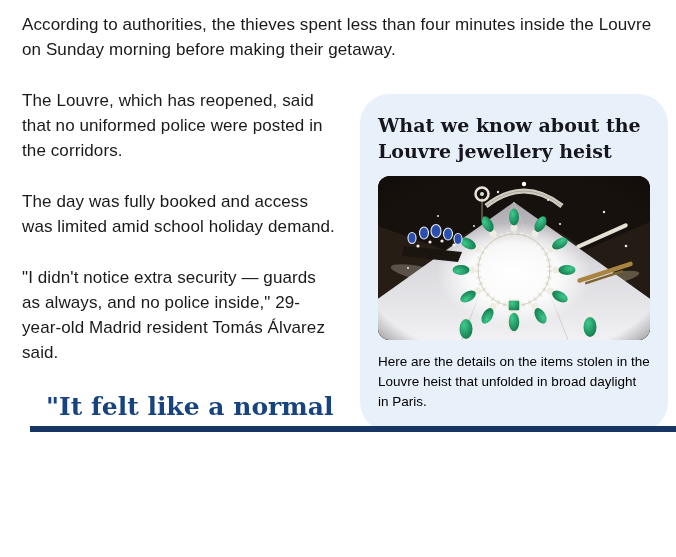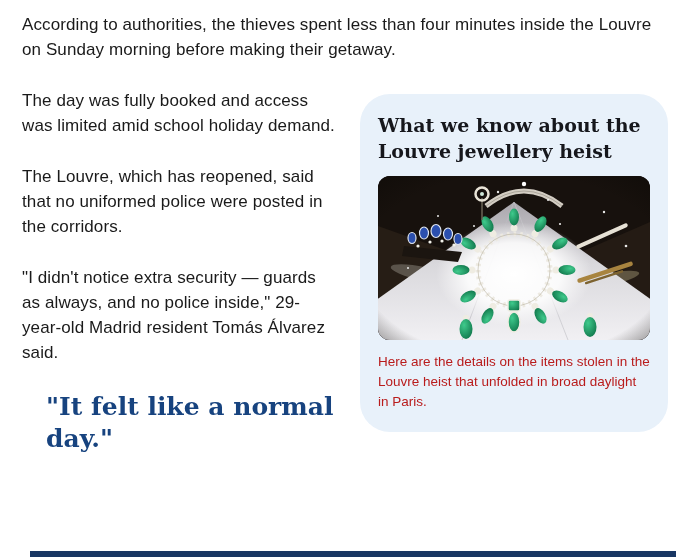--- a/index.html
+++ b/index.html
@@ -1,19 +1,19 @@
 <!DOCTYPE html>
 <html><head>
 <meta charset="utf-8">
 <style>
   html, body { margin: 0; padding: 0; background: #ffffff; }
   .page {
     position: relative;
     width: 676px;
-    height: 557px;
+    height: 432px;
     overflow: hidden;
     box-sizing: border-box;
     padding: 12px 8px 16px 22px;
     background: #ffffff;
     font-family: "Liberation Sans", sans-serif;
   }
   .body-text {
     margin: 0 0 26px 0;
     font-size: 17px;
     line-height: 25px;
@@ -45,21 +45,21 @@
     height: 164px;
     border-radius: 12px;
     overflow: hidden;
     background: #17110D;
   }
   .promo-image svg { display: block; width: 100%; height: 100%; }
   .promo-caption {
     margin: 12px 0 0 0;
     font-size: 13.5px;
     line-height: 20px;
-    color: #b91c1c;
+    color: #000000;
   }
   .pull-quote {
     margin: 6px 0 0 24px;
     font-family: "DejaVu Serif", serif;
     font-weight: bold;
     font-size: 25px;
     line-height: 32px;
     color: #17437F;
   }
   .bottom-bar {
@@ -219,20 +219,20 @@
           <circle cx="248" cy="70" r="1.3"></circle>
             <circle cx="30" cy="92" r="1"></circle>
         </g>
 
         <rect x="0" y="0" width="272" height="164" fill="url(#vig)"></rect>
       </svg>
     </div>
     <p class="promo-caption">Here are the details on the items stolen in the Louvre heist that unfolded in broad daylight in Paris.</p>
   </aside>
 
+  <p class="body-text">The Louvre, which has reopened, said that no uniformed police were posted in the corridors.</p>
   <p class="body-text">The day was fully booked and access was limited amid school holiday demand.</p>
-  <p class="body-text">The Louvre, which has reopened, said that no uniformed police were posted in the corridors.</p>
   <p class="body-text">"I didn't notice extra security — guards as always, and no police inside," 29-year-old Madrid resident Tomás Álvarez said.</p>
 
   <blockquote class="pull-quote">"It felt like a normal day."</blockquote>
 
   <div class="bottom-bar"></div>
 </div>
 
 </body></html>

